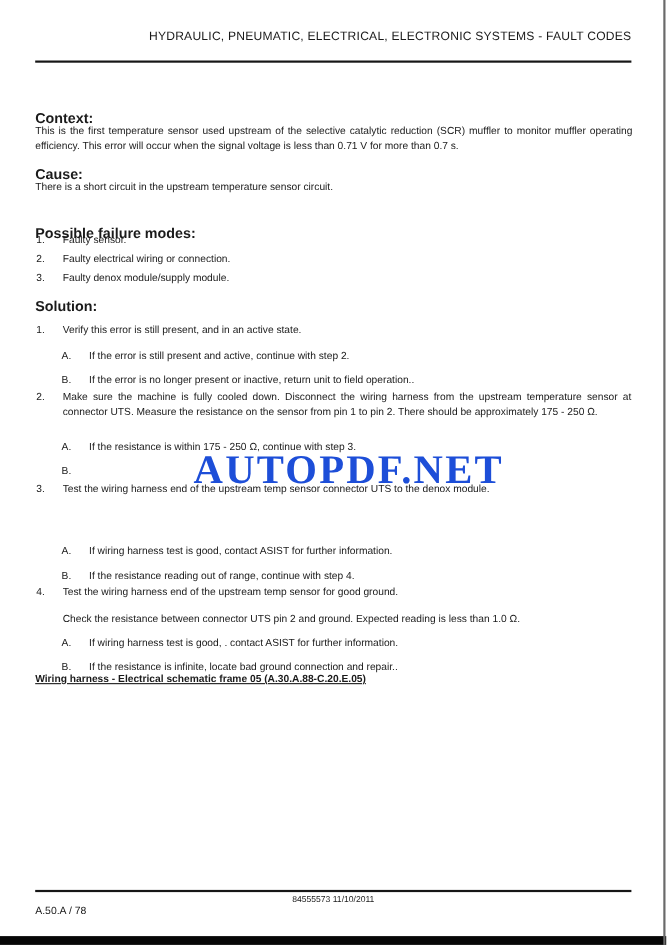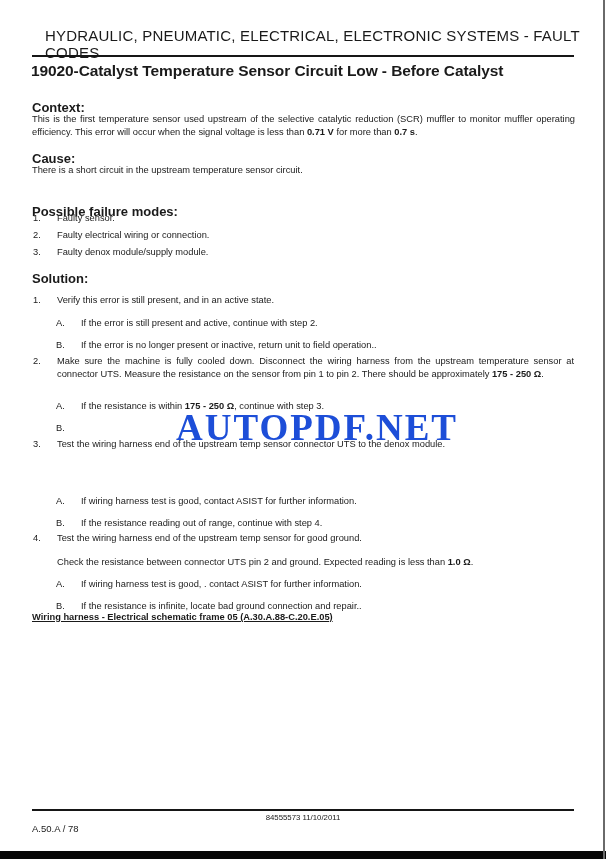--- a/index.html
+++ b/index.html
@@ -1,23 +1,23 @@
 <!DOCTYPE html>
 <html><head>
 <meta charset="utf-8">
 <style>
   html,body{margin:0;padding:0;background:#fff;}
   #page{
     position:relative; width:606px; height:859px; background:#ffffff;
     font-family:"Liberation Sans", sans-serif; color:#1a1a1a; overflow:hidden;
   }
   .abs{position:absolute; z-index:2;}
-  .b, .bold{font-weight:bold;}
+  .b, .bold{font-weight:normal;}
   
-  #hdr{top:27px; left:45px; width:542px; text-align:left; font-size:15px; letter-spacing:.2px;}
+  #hdr{top:27px; left:32px; width:542px; text-align:right; font-size:11px; letter-spacing:.2px;}
   #rule1{top:55px; left:32px; width:542px; height:2px; background:#161616;}
   #title{top:62px; left:31px; width:560px; font-size:15.5px; font-weight:bold; letter-spacing:-.1px;}
   
   .body-txt{font-size:9.3px; line-height:13px;}
   .heading{font-size:13px; line-height:13px; font-weight:bold;}
   .just{text-align:justify;}
   .row{position:absolute; z-index:2;}
   .num{position:absolute; left:-24px; top:0;}
   .subnum{position:absolute; left:-25px; top:0;}
   #ctx-h{top:101px; left:32px;}
@@ -49,21 +49,20 @@
   #bbar{top:851px; left:0; width:606px; height:8px; background:#070707; z-index:3;}
   #redge{top:0; right:1px; width:2px; height:859px; background:#6a6a6a; z-index:3;}
 </style>
 </head>
 <body>
 
 <div id="page">
 
   <div id="hdr" class="abs">HYDRAULIC, PNEUMATIC, ELECTRICAL, ELECTRONIC SYSTEMS - FAULT CODES</div>
   <div id="rule1" class="abs"></div>
-  <div id="title" class="abs">19020-Catalyst Temperature Sensor Circuit Low - Before Catalyst</div>
 
   <div id="ctx-h" class="abs heading">Context:</div>
   <div id="ctx-p" class="abs body-txt just"><span>This is the first temperature sensor used upstream of the selective catalytic reduction (SCR) muffler to monitor muffler operating efficiency. This error will occur when the signal voltage is less than </span><span class="b">0.71 V</span><span> for more than </span><span class="b">0.7 s</span><span>.</span></div>
 
   <div id="cause-h" class="abs heading">Cause:</div>
   <div id="cause-p" class="abs body-txt">There is a short circuit in the upstream temperature sensor circuit.</div>
 
   <div id="modes-h" class="abs heading">Possible failure modes:</div>
 
   <div id="item1" class="row item-row body-txt">

